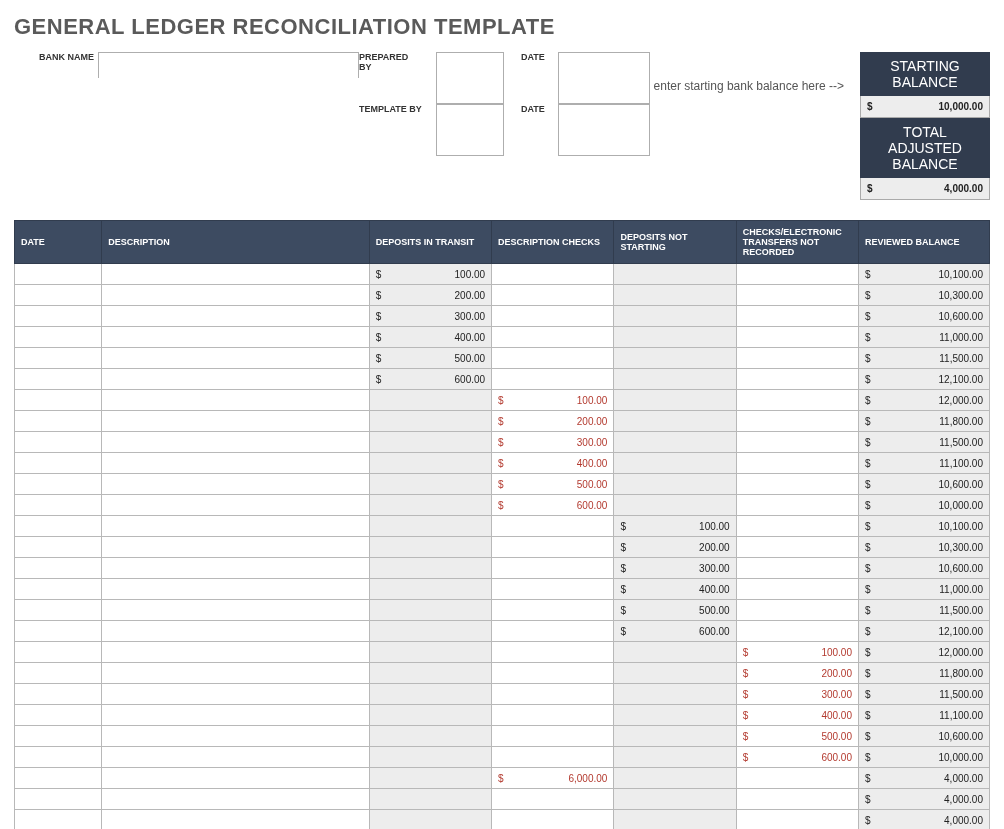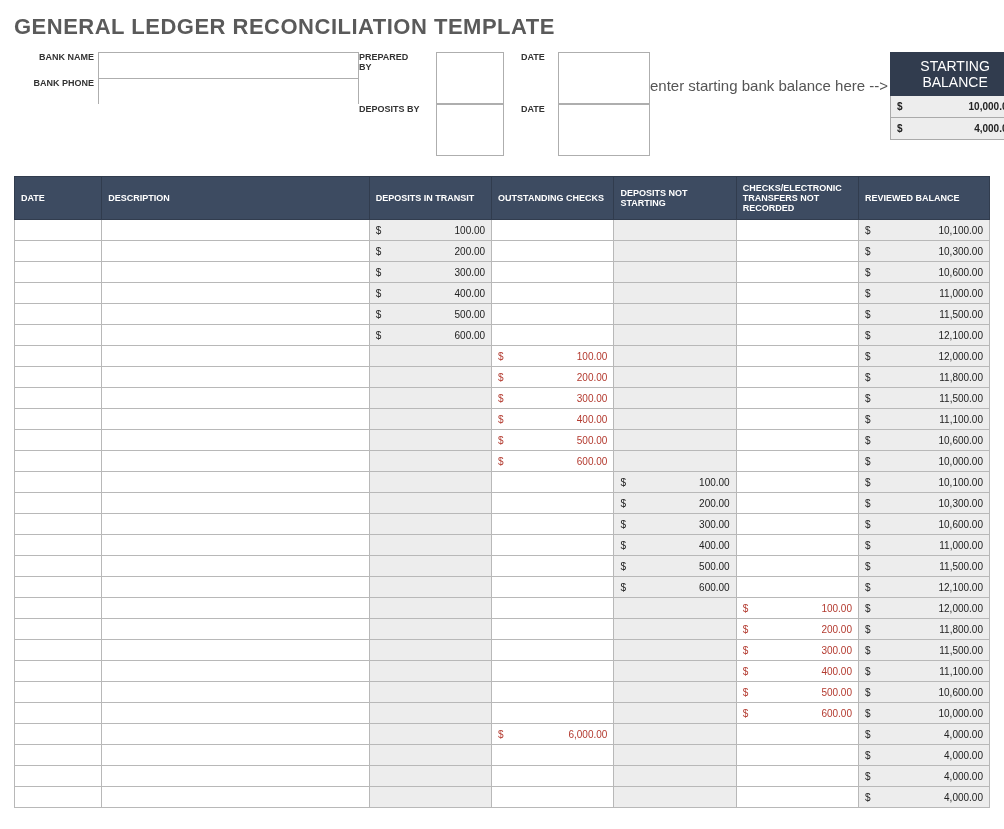--- a/index.html
+++ b/index.html
@@ -67,24 +67,24 @@
   .mid-input.w1 { width: 68px; }
   .mid-input.w2 { width: 92px; }
   .mid-input.bb { border-bottom:1px solid #aeaeae; }
 
   .balance-block {
     display: flex;
     flex-direction: column;
     width: 130px;
   }
   .balance-helper {
-    font-size: 15px;
+    font-size: 12px;
     color: #555;
     text-align: right;
-    padding-right: 2px;
+    padding-right: 16px;
     height: 26px;
     line-height: 26px;
     white-space: nowrap;
   }
   .balance-side { display:flex; align-items:flex-start; }
   .balance-header {
     background: #313c4e;
     color: #fff;
     font-family: "Century Gothic", Arial, sans-serif;
     font-size: 14px;
@@ -148,41 +148,37 @@
 <body>
 
 <div class="title">GENERAL LEDGER RECONCILIATION TEMPLATE</div>
 
 <div class="header-area">
   <div class="header-left">
     <div class="field-row">
       <div class="field-label">BANK NAME</div>
       <div class="field-input"></div>
     </div>
-    <div class="field-row">
-      <div class="field-label">BANK PHONE</div>
-      <div class="field-input"></div>
-    </div>
   </div>
 
   <div class="header-mid">
     <div class="field-row">
       <div class="mid-label1">PREPARED BY</div>
       <div class="mid-input w1"></div>
       <div class="mid-label2">DATE</div>
       <div class="mid-input w2"></div>
     </div>
     <div class="field-row" style="height:26px;">
       <div class="mid-label1"></div>
       <div class="mid-input w1 bb" style="border-top:none;"></div>
       <div class="mid-label2"></div>
       <div class="mid-input w2 bb" style="border-top:none;"></div>
     </div>
     <div class="field-row">
-      <div class="mid-label1">DEPOSITS BY</div>
+      <div class="mid-label1">TEMPLATE BY</div>
       <div class="mid-input w1"></div>
       <div class="mid-label2">DATE</div>
       <div class="mid-input w2"></div>
     </div>
     <div class="field-row">
       <div class="mid-label1"></div>
       <div class="mid-input w1 bb" style="border-top:none;"></div>
       <div class="mid-label2"></div>
       <div class="mid-input w2 bb" style="border-top:none;"></div>
     </div>
@@ -193,20 +189,21 @@
       <div>
         <div style="height:21px"></div>
         <div class="balance-helper">enter starting bank balance here --&gt;</div>
       </div>
       <div class="balance-block">
         <div class="balance-header">STARTING BALANCE</div>
         <div class="balance-value">
           <span>$</span>
           <span>10,000.00</span>
         </div>
+        <div class="balance-header">TOTAL ADJUSTED BALANCE</div>
         <div class="balance-value">
           <span>$</span>
           <span>4,000.00</span>
         </div>
       </div>
     </div>
   </div>
 </div>
 
 <table class="ledger">
@@ -217,21 +214,21 @@
       <col class="c-out">
       <col class="c-dnr">
       <col class="c-cnr">
       <col class="c-adj">
   </colgroup>
   <thead>
     <tr>
       <th>DATE</th>
       <th>DESCRIPTION</th>
       <th>DEPOSITS IN TRANSIT</th>
-      <th>OUTSTANDING CHECKS</th>
+      <th>DESCRIPTION CHECKS</th>
       <th>DEPOSITS NOT STARTING</th>
       <th>CHECKS/ELECTRONIC TRANSFERS NOT RECORDED</th>
       <th>REVIEWED BALANCE</th>
     </tr>
   </thead>
   <tbody id="ledger-body">
       <tr>
         <td></td>
         <td></td>
         <td class="shade">

